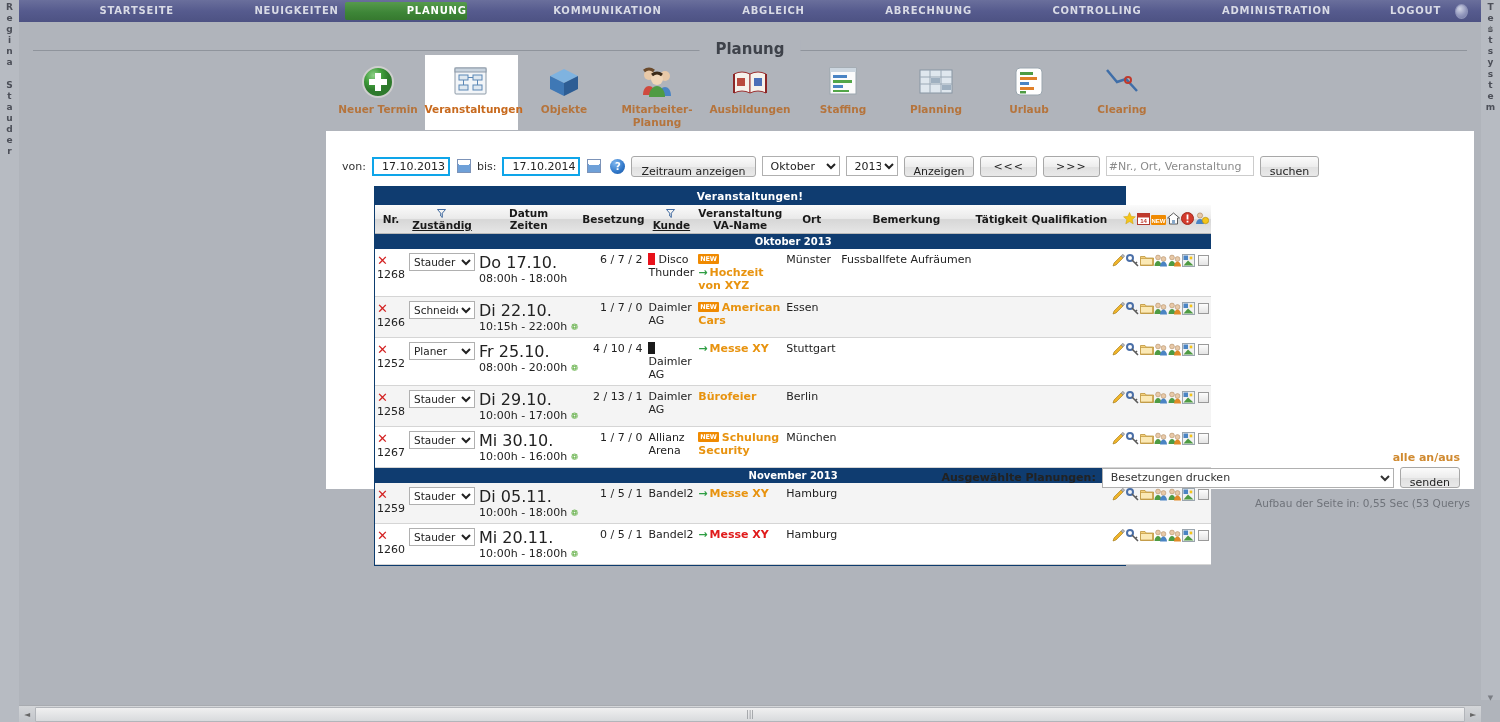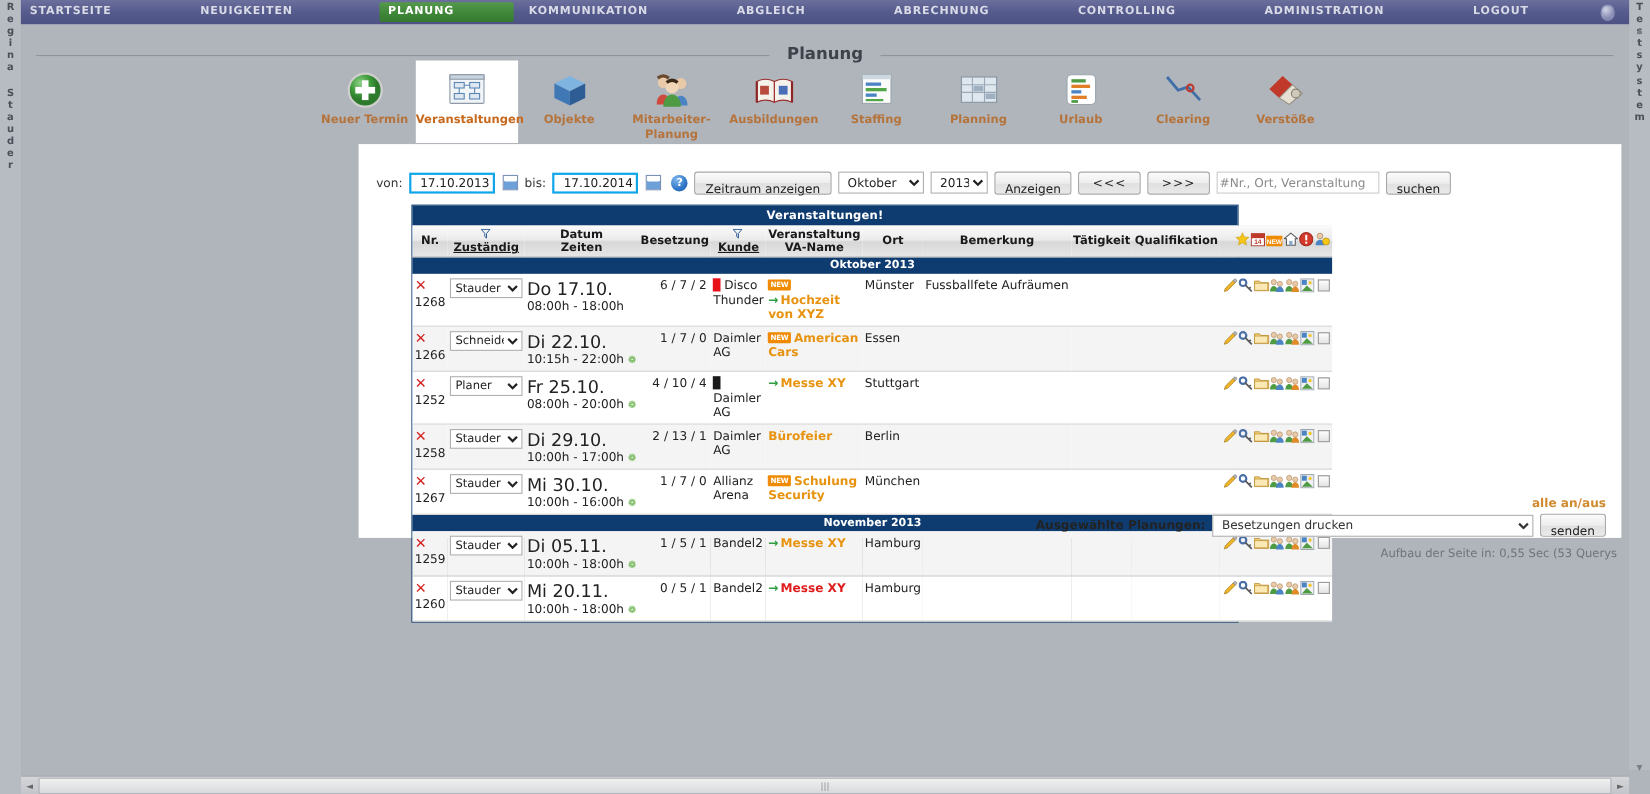--- a/index.html
+++ b/index.html
@@ -19,21 +19,21 @@
   }
 
   
   #topnav {
     position: absolute; top: 0; left: 19px; right: 19px; height: 22px;
     background: linear-gradient(to bottom, #6a6f9c 0%, #565b8e 50%, #4d5283 100%);
     display: flex; align-items: center;
   }
   #topnav .navitem {
     flex: 1 1 auto;
-    text-align: left;
+    text-align: right;
     font-size: 10px;
     letter-spacing: 0.8px;
     font-weight: bold;
     color: #d9dbe6;
     font-family: "DejaVu Sans", sans-serif;
     padding: 3px 0 4px 8px;
     cursor: pointer;
   }
   #topnav .navitem.active {
     background: linear-gradient(to bottom, #569a4c 0%, #3d8537 60%, #36792f 100%);
@@ -428,30 +428,20 @@
         <div class="lbl">Urlaub</div>
       </div>
       <div class="toolicon">
         <div class="glyph">
           <svg width="36" height="30" viewBox="0 0 36 30">
             <path d="M3 3l10 12 9-3 11 12" stroke="#3f6ea8" stroke-width="2.5" fill="none"></path>
             <circle cx="24" cy="13" r="3" fill="none" stroke="#c0392b" stroke-width="2"></circle>
           </svg>
         </div>
         <div class="lbl">Clearing</div>
-      </div>
-      <div class="toolicon">
-        <div class="glyph">
-          <svg width="36" height="30" viewBox="0 0 36 30">
-            <polygon points="3,14 15,2 24,10 12,22" fill="#c0392b"></polygon>
-            <polygon points="12,22 24,10 33,18 21,28" fill="#e6e0d4" stroke="#9a9384"></polygon>
-            <circle cx="27" cy="18" r="4" fill="#cfc9bb" stroke="#8a8375"></circle>
-          </svg>
-        </div>
-        <div class="lbl">Verstöße</div>
       </div>
     </div>
 
   <div id="panel">
 
     <div id="filterbar">
       <span class="lab">von:</span>
       <input class="dateinput" value="17.10.2013" style="">
       <span class="calbtn"></span>
       <span class="lab">bis:</span>

